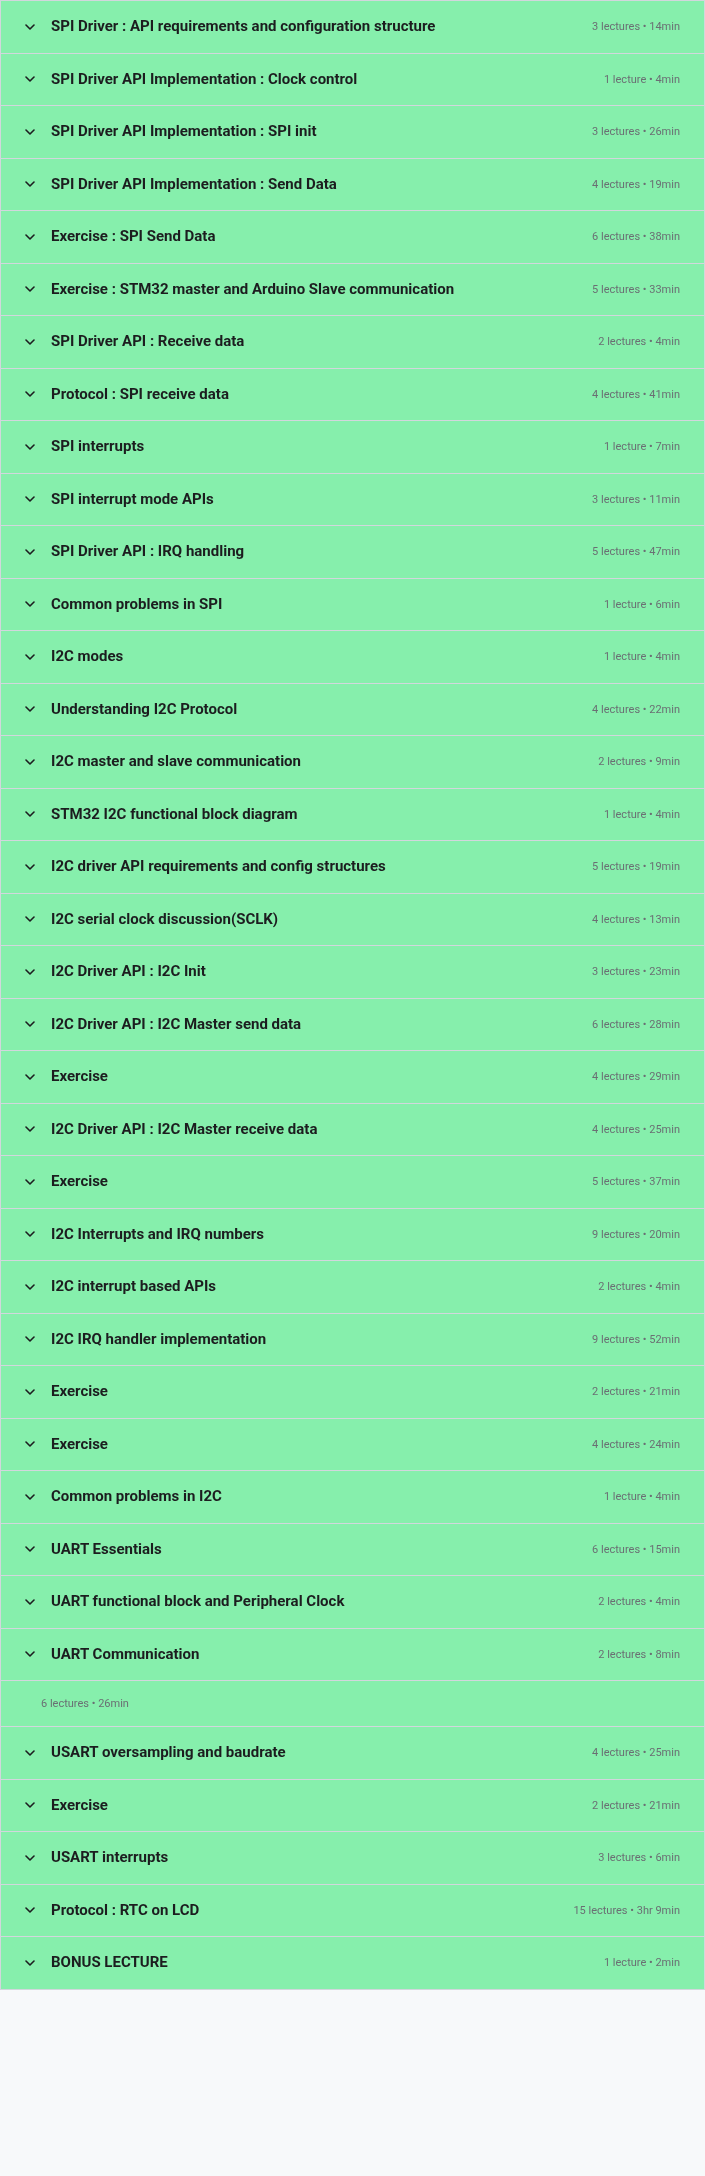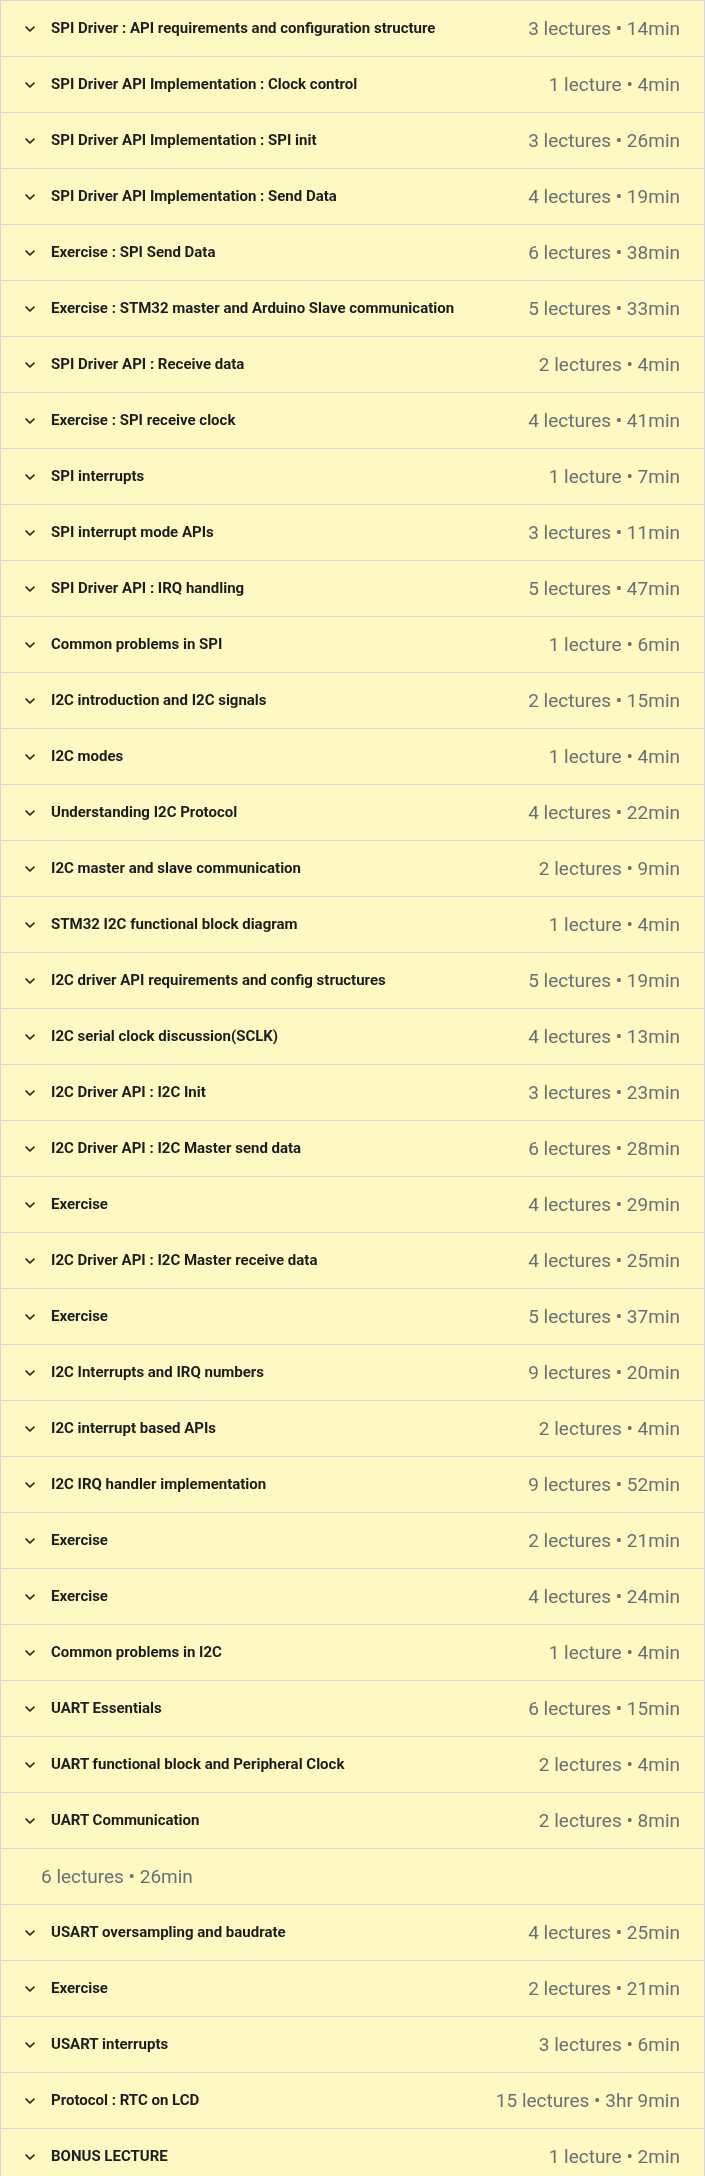--- a/index.html
+++ b/index.html
@@ -15,21 +15,21 @@
   .section-list {
     border: 1px solid #d1d7dc;
     border-bottom: none;
   }
   .section-row {
     display: flex;
     align-items: center;
     justify-content: space-between;
     padding: 16px 24px;
     border-bottom: 1px solid #d1d7dc;
-    background: #fef9c3;
+    background: #86efac;
     cursor: pointer;
   }
   .section-left {
     display: flex;
     align-items: center;
     gap: 16px;
     flex: 1;
     min-width: 0;
   }
   .chevron {
@@ -44,21 +44,21 @@
     width: 10px;
     height: 6px;
   }
   .section-title {
     font-size: 15px;
     font-weight: 700;
     color: #1c1d1f;
     line-height: 1.3;
   }
   .section-meta {
-    font-size: 19px;
+    font-size: 11px;
     color: #6a6f73;
     white-space: nowrap;
     margin-left: 16px;
     text-align: right;
   }
 </style>
 </head>
 <body>
 
 <div class="section-list" id="section-list">
@@ -139,21 +139,21 @@
       </div>
       <span class="section-meta">2 lectures • 4min</span>
     </div>
     <div class="section-row">
       <div class="section-left">
         <span class="chevron">
           <svg viewBox="0 0 10 6" xmlns="http://www.w3.org/2000/svg">
             <path d="M1 1 L5 5 L9 1" stroke="#1c1d1f" stroke-width="1.6" fill="none" stroke-linecap="round" stroke-linejoin="round"></path>
           </svg>
         </span>
-        <span class="section-title">Exercise : SPI receive clock</span>
+        <span class="section-title">Protocol : SPI receive data</span>
       </div>
       <span class="section-meta">4 lectures • 41min</span>
     </div>
     <div class="section-row">
       <div class="section-left">
         <span class="chevron">
           <svg viewBox="0 0 10 6" xmlns="http://www.w3.org/2000/svg">
             <path d="M1 1 L5 5 L9 1" stroke="#1c1d1f" stroke-width="1.6" fill="none" stroke-linecap="round" stroke-linejoin="round"></path>
           </svg>
         </span>
@@ -186,31 +186,20 @@
     <div class="section-row">
       <div class="section-left">
         <span class="chevron">
           <svg viewBox="0 0 10 6" xmlns="http://www.w3.org/2000/svg">
             <path d="M1 1 L5 5 L9 1" stroke="#1c1d1f" stroke-width="1.6" fill="none" stroke-linecap="round" stroke-linejoin="round"></path>
           </svg>
         </span>
         <span class="section-title">Common problems in SPI</span>
       </div>
       <span class="section-meta">1 lecture • 6min</span>
-    </div>
-    <div class="section-row">
-      <div class="section-left">
-        <span class="chevron">
-          <svg viewBox="0 0 10 6" xmlns="http://www.w3.org/2000/svg">
-            <path d="M1 1 L5 5 L9 1" stroke="#1c1d1f" stroke-width="1.6" fill="none" stroke-linecap="round" stroke-linejoin="round"></path>
-          </svg>
-        </span>
-        <span class="section-title">I2C introduction and I2C signals</span>
-      </div>
-      <span class="section-meta">2 lectures • 15min</span>
     </div>
     <div class="section-row">
       <div class="section-left">
         <span class="chevron">
           <svg viewBox="0 0 10 6" xmlns="http://www.w3.org/2000/svg">
             <path d="M1 1 L5 5 L9 1" stroke="#1c1d1f" stroke-width="1.6" fill="none" stroke-linecap="round" stroke-linejoin="round"></path>
           </svg>
         </span>
         <span class="section-title">I2C modes</span>
       </div>

